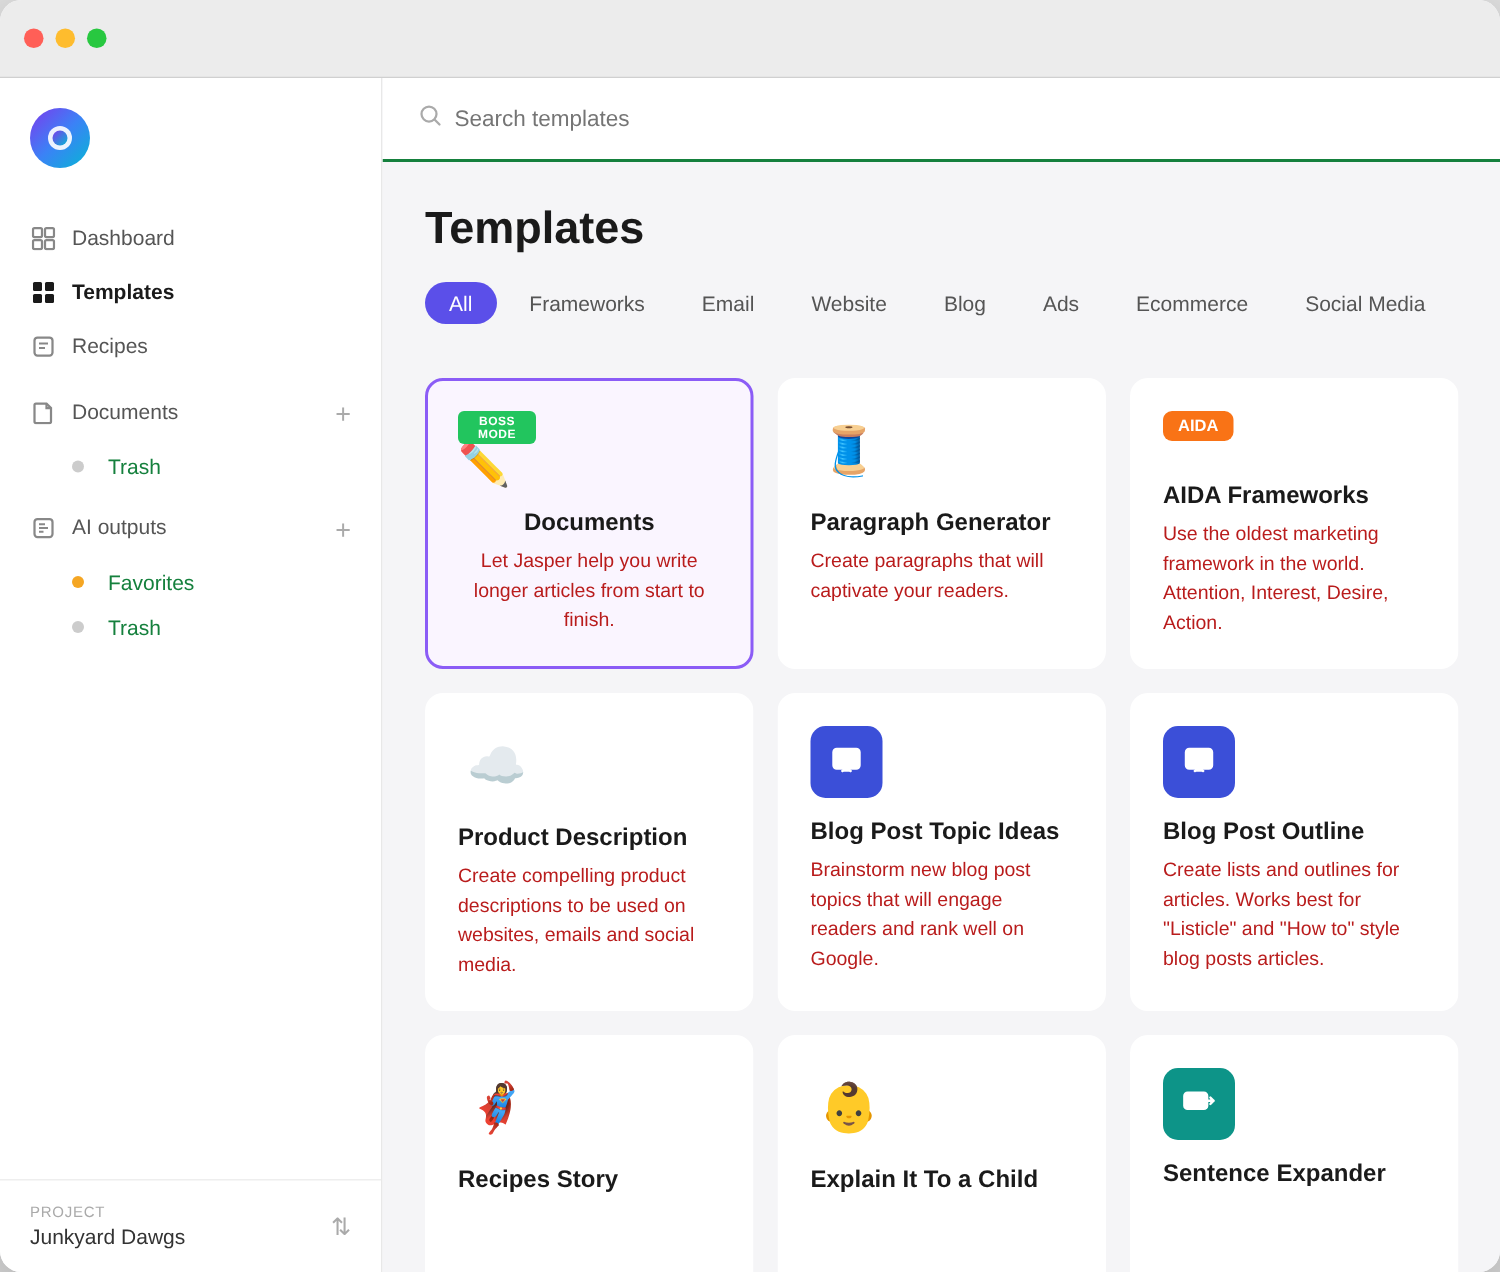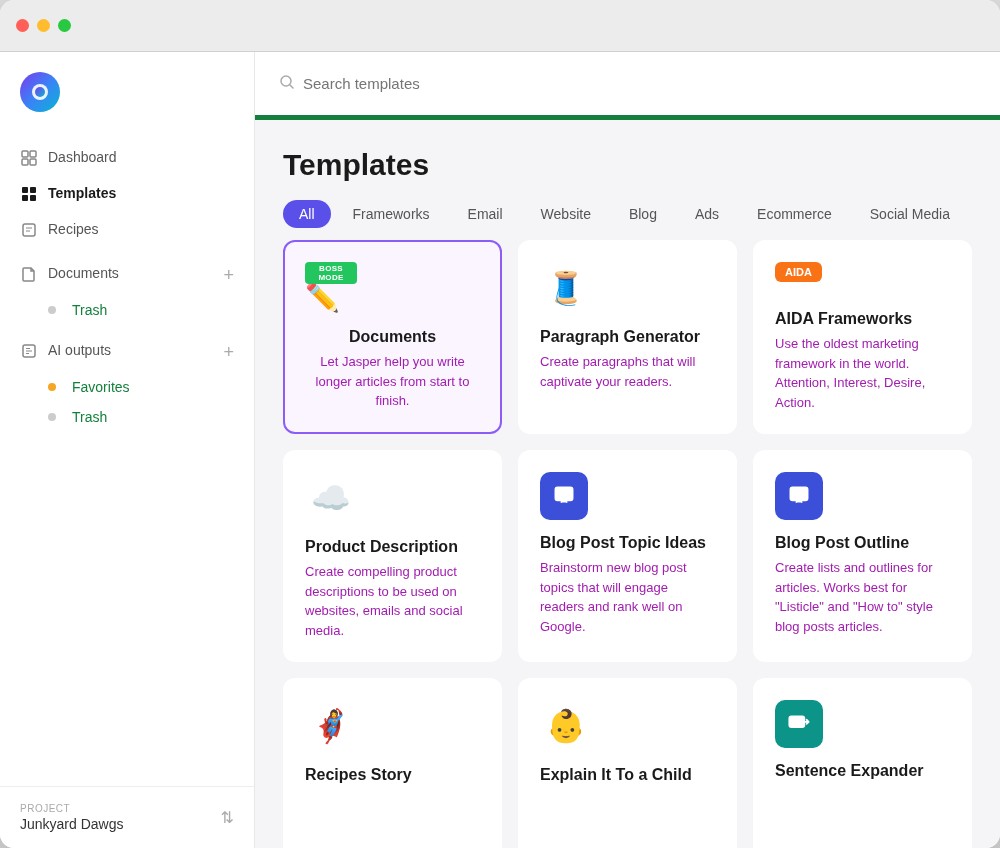--- a/index.html
+++ b/index.html
@@ -142,23 +142,23 @@
     
     .main-content {
       flex: 1;
       display: flex;
       flex-direction: column;
       overflow: hidden;
       background: #f5f5f7;
     }
     .search-bar {
       background: #fff;
-      border-bottom: 5px solid #15803d;
+      border-bottom: 2px solid #15803d;
       padding: 16px 24px;
-      height: 68px;
+      height: 56px;
       display: flex;
       align-items: center;
       gap: 8px;
       flex-shrink: 0;
     }
     .search-icon-svg {
       color: #aaa;
       font-size: 15px;
     }
     .search-input {
@@ -177,21 +177,21 @@
     .page-title {
       font-size: 30px;
       font-weight: 700;
       color: #1a1a1a;
       margin-bottom: 18px;
     }
     
     .filter-tabs {
       display: flex;
       gap: 6px;
-      margin-bottom: 12px;
+      margin-bottom: 36px;
       flex-wrap: nowrap;
       overflow: hidden;
     }
     .filter-tab {
       padding: 6px 16px;
       border-radius: 20px;
       font-size: 14px;
       cursor: pointer;
       white-space: nowrap;
       border: none;
@@ -258,21 +258,21 @@
       font-size: 28px;
     }
     .card-title {
       font-size: 16px;
       font-weight: 600;
       color: #1a1a1a;
       margin-bottom: 6px;
     }
     .card-desc {
       font-size: 13px;
-      color: #a21caf;
+      color: #b91c1c;
       line-height: 1.5;
     }
     
     .aida-badge {
       background: #f97316;
       color: #fff;
       font-size: 11px;
       font-weight: 700;
       padding: 4px 10px;
       border-radius: 6px;

